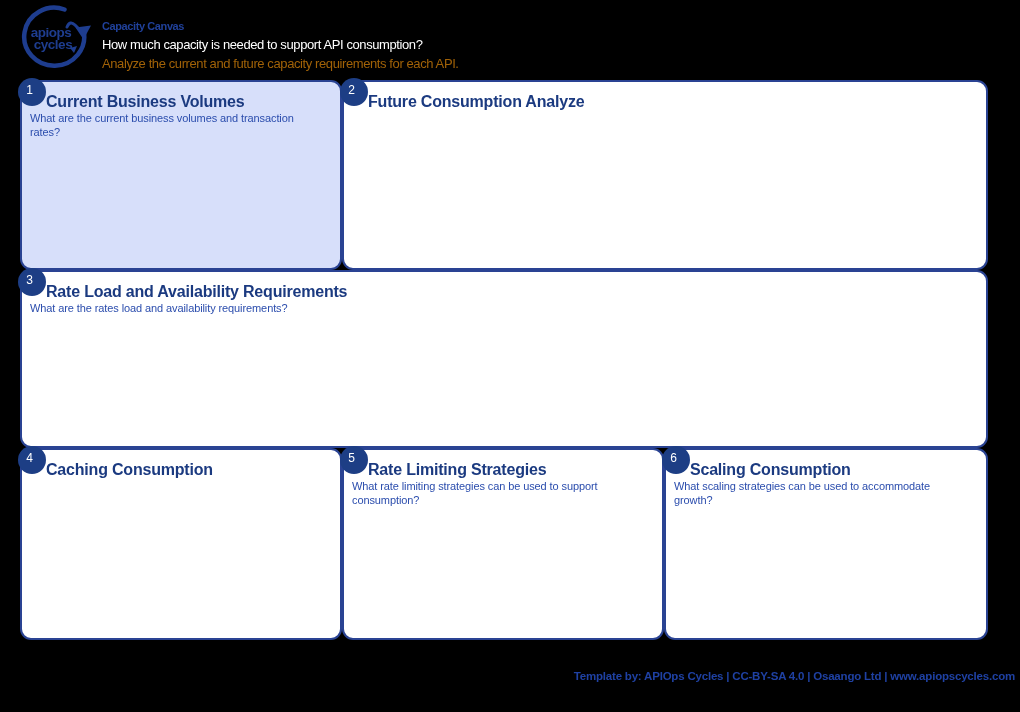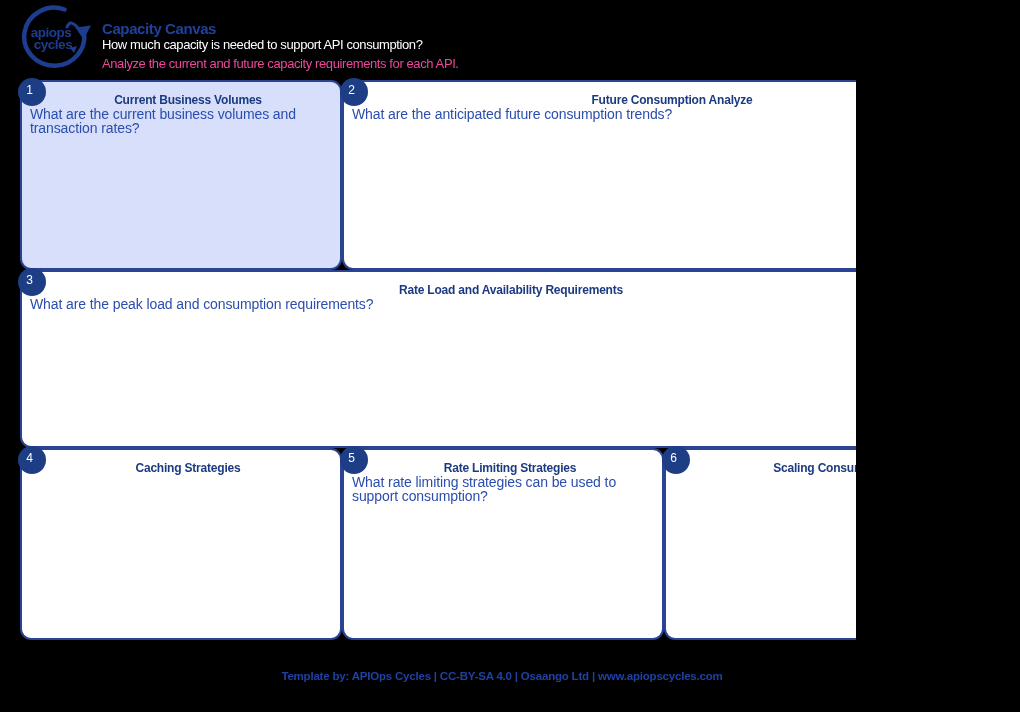--- a/index.html
+++ b/index.html
@@ -1,38 +1,38 @@
 <!DOCTYPE html>
 <html><head>
 <meta charset="utf-8">
 <style>
   * { margin: 0; padding: 0; box-sizing: border-box; }
   html, body { background: #000; }
   body { font-family: "Liberation Sans", sans-serif; }
   .canvas {
     position: relative;
-    width: 856px;
+    width: 1020px;
     height: 712px;
     background: #000000;
     overflow: hidden;
   }
 
   
   .logo { position: absolute; left: 12px; top: 4px; width: 84px; height: 68px; }
   .hdr-title {
     position: absolute; left: 102px; top: 20px;
-    color: #20419b; font-size: 15px; font-weight: 700; letter-spacing: -0.4px;
+    color: #20419b; font-size: 11px; font-weight: 700; letter-spacing: -0.4px;
   }
   .hdr-sub1 {
     position: absolute; left: 102px; top: 37px;
     color: #ffffff; font-size: 13px; letter-spacing: -0.4px;
   }
   .hdr-sub2 {
     position: absolute; left: 102px; top: 56px;
-    color: #ec4899; font-size: 13px; letter-spacing: -0.4px; text-align: center;
+    color: #a16207; font-size: 13px; letter-spacing: -0.4px; text-align: center;
   }
 
   
   .card {
     position: absolute;
     background: #ffffff;
     border: 2px solid #2a4393;
     border-radius: 11px;
   }
   .card.highlight { background: #d7dffa; }
@@ -49,39 +49,38 @@
     background: #1d3e85;
     border-radius: 50%;
     color: #ffffff;
     font-size: 12px;
     display: flex; align-items: center; justify-content: center;
     padding-right: 5px; padding-bottom: 5px;
   }
   .card-title {
     margin: 11px 10px 0 24px;
     color: #1b3a80;
-    font-size: 12px;
+    font-size: 16px;
     font-weight: 700;
     letter-spacing: -0.2px;
-    text-align: center;
   }
   .card-question {
     margin: 1px 12px 0 8px;
     max-width: 296px;
     color: #2b4dad;
-    font-size: 14px;
+    font-size: 11px;
     line-height: 13.5px;
     letter-spacing: -0.1px;
   }
   .wide .card-question { max-width: none; }
 
   
   .footer {
-    position: absolute; left: 0; top: 670px; width: 1004px;
-    text-align: center;
+    position: absolute; left: 11px; top: 670px; width: 1004px;
+    text-align: right;
     color: #1f41a3;
     font-size: 11.5px;
     font-weight: 700;
     letter-spacing: -0.2px;
   }
 </style>
 </head>
 <body>
 
 <div class="canvas">
@@ -101,40 +100,40 @@
 
   <div class="card highlight pos-c1">
     <div class="badge">1</div>
     <div class="card-title">Current Business Volumes</div>
     <div class="card-question">What are the current business volumes and transaction rates?</div>
   </div>
 
   <div class="card wide pos-c2">
     <div class="badge">2</div>
     <div class="card-title">Future Consumption Analyze</div>
-    <div class="card-question">What are the anticipated future consumption trends?</div>
   </div>
 
   <div class="card wide pos-c3">
     <div class="badge">3</div>
     <div class="card-title">Rate Load and Availability Requirements</div>
-    <div class="card-question">What are the peak load and consumption requirements?</div>
+    <div class="card-question">What are the rates load and availability requirements?</div>
   </div>
 
   <div class="card pos-c4">
     <div class="badge">4</div>
-    <div class="card-title">Caching Strategies</div>
+    <div class="card-title">Caching Consumption</div>
   </div>
 
   <div class="card pos-c5">
     <div class="badge">5</div>
     <div class="card-title">Rate Limiting Strategies</div>
     <div class="card-question">What rate limiting strategies can be used to support consumption?</div>
   </div>
 
   <div class="card pos-c6">
     <div class="badge">6</div>
     <div class="card-title">Scaling Consumption</div>
+    <div class="card-question">What scaling strategies can be used to accommodate growth?</div>
   </div>
 
   <div class="footer">Template by: APIOps Cycles | CC-BY-SA 4.0 | Osaango Ltd | www.apiopscycles.com</div>
 
 </div>
 
 </body></html>

